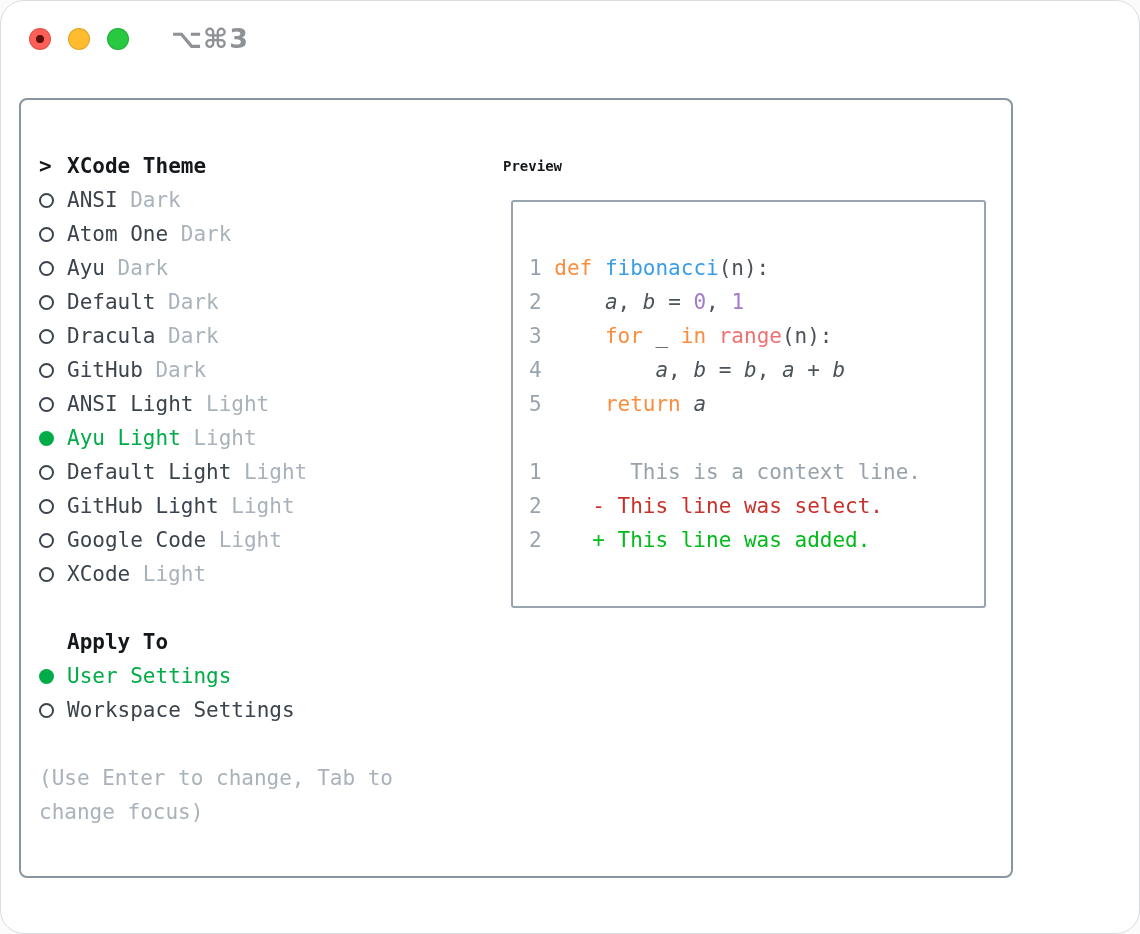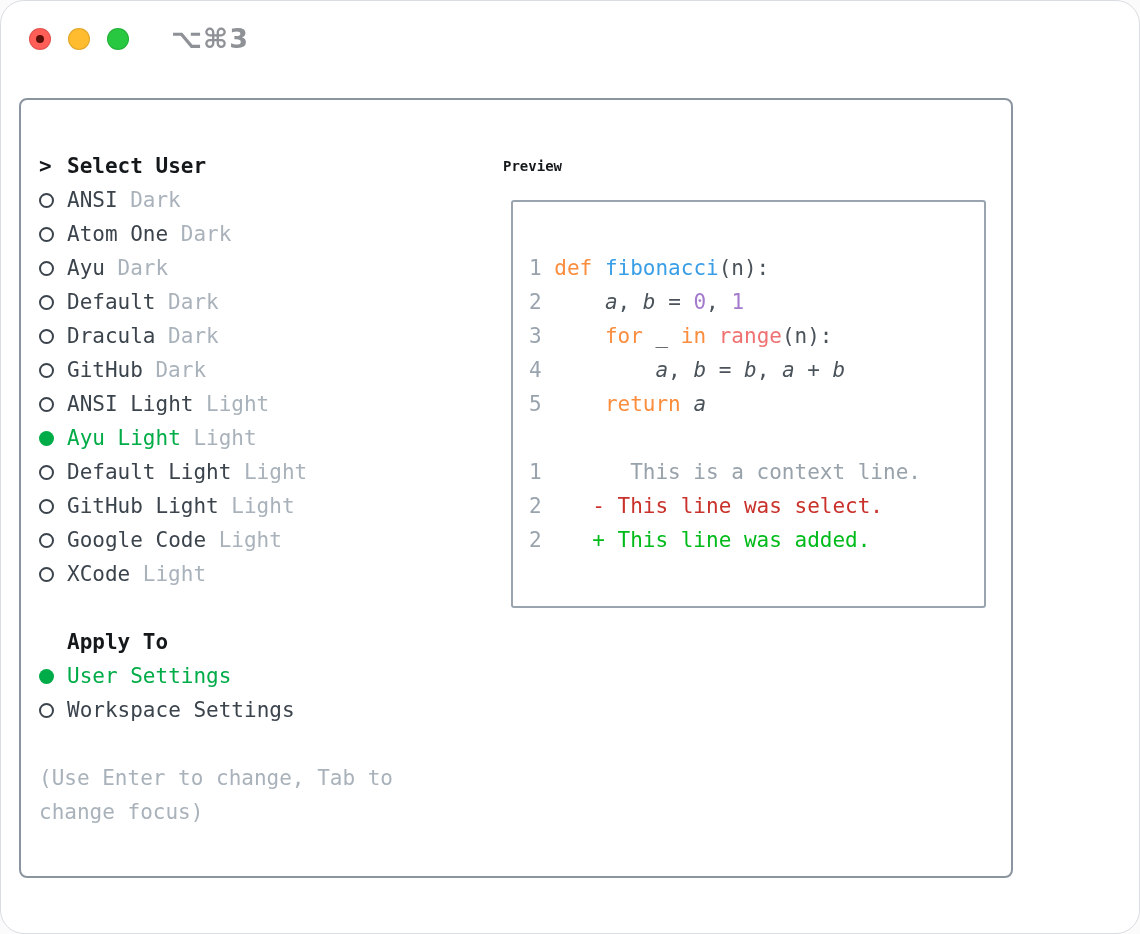--- a/index.html
+++ b/index.html
@@ -68,21 +68,21 @@
         <span class="inner-dot" style="background: rgb(92, 16, 10);"></span>
       </div>
       <div class="light" style="background: rgb(254, 188, 46);"></div>
       <div class="light" style="background: rgb(40, 200, 64);"></div>
     </div>
   <div class="window-title">⌥⌘3</div>
 
   <div class="main-box">
 
     <div class="left-col" id="left-col">
-        <div class="row"><span class="marker-cell"><span class="chevron">&gt;</span></span><span class="header-label">Select User</span></div>
+        <div class="row"><span class="marker-cell"><span class="chevron">&gt;</span></span><span class="header-label">XCode Theme</span></div>
         <div class="row"><span class="marker-cell"><span class="radio"></span></span><span class="item-name">ANSI</span><span class="variant">Dark</span></div>
         <div class="row"><span class="marker-cell"><span class="radio"></span></span><span class="item-name">Atom One</span><span class="variant">Dark</span></div>
         <div class="row"><span class="marker-cell"><span class="radio"></span></span><span class="item-name">Ayu</span><span class="variant">Dark</span></div>
         <div class="row"><span class="marker-cell"><span class="radio"></span></span><span class="item-name">Default</span><span class="variant">Dark</span></div>
         <div class="row"><span class="marker-cell"><span class="radio"></span></span><span class="item-name">Dracula</span><span class="variant">Dark</span></div>
         <div class="row"><span class="marker-cell"><span class="radio"></span></span><span class="item-name">GitHub</span><span class="variant">Dark</span></div>
         <div class="row"><span class="marker-cell"><span class="radio"></span></span><span class="item-name">ANSI Light</span><span class="variant">Light</span></div>
         <div class="row"><span class="marker-cell"><span class="radio filled"></span></span><span class="item-name selected">Ayu Light</span><span class="variant">Light</span></div>
         <div class="row"><span class="marker-cell"><span class="radio"></span></span><span class="item-name">Default Light</span><span class="variant">Light</span></div>
         <div class="row"><span class="marker-cell"><span class="radio"></span></span><span class="item-name">GitHub Light</span><span class="variant">Light</span></div>

